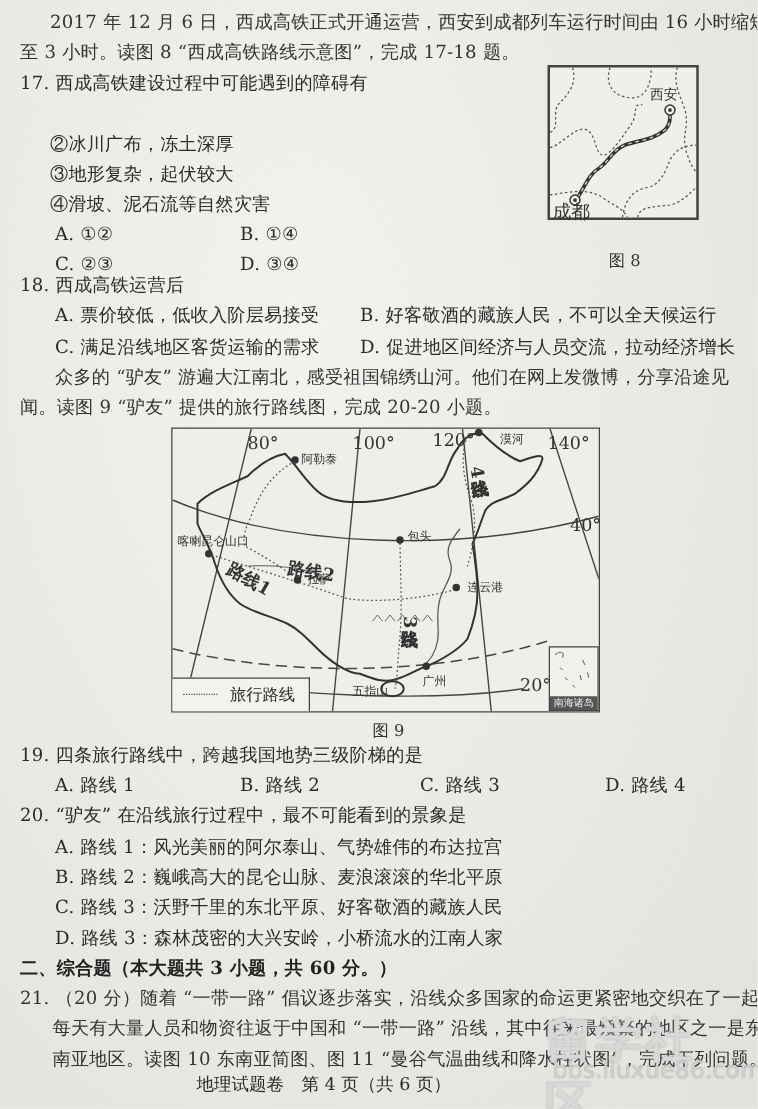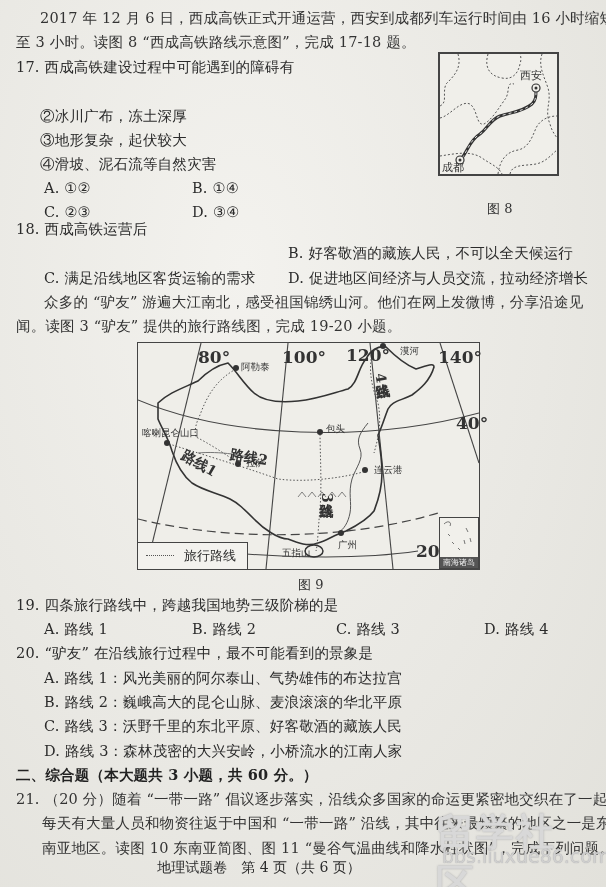--- a/index.html
+++ b/index.html
@@ -12,21 +12,21 @@
   .bold{font-weight:bold;color:#222;}
   .fig-caption{position:absolute;font-size:13px;color:#333;}
   .map8{position:absolute;left:438px;top:52px;width:117px;height:120px;border:2px solid #444;background:#f0efea;}
   .map9{position:absolute;left:137px;top:342px;width:341px;height:226px;border:1.5px solid #444;background:#efeee9;}
   .legend{position:absolute;left:0;bottom:0;width:109px;height:26px;border-top:1.5px solid #444;border-right:1.5px solid #444;background:#f3f2ee;font-size:13px;}
   .legend .dots{position:absolute;left:8px;top:12px;width:28px;border-top:1.5px dotted #555;}
   .legend .txt{position:absolute;left:46px;top:4px;}
   .inset{position:absolute;right:0;bottom:0;width:38px;height:50px;border:1.5px solid #444;background:#f1f0eb;}
   .inset .lbl{position:absolute;left:0;bottom:0;width:38px;height:11px;background:#555;color:#eee;font-size:8px;text-align:center;line-height:11px;}
   .place{position:absolute;font-size:9.5px;color:#333;white-space:nowrap;}
-  .deg{position:absolute;font-size:17px;color:#333;font-weight:bold;}
+  .deg{position:absolute;font-size:14px;color:#333;}
   .route{position:absolute;font-size:14px;font-weight:bold;color:#333;}
   .route.v{writing-mode:vertical-rl;}
   .dot{position:absolute;width:6px;height:6px;border-radius:50%;background:#333;}
   .watermark{position:absolute;right:20px;bottom:28px;width:150px;height:52px;}
   .wm-big{position:absolute;left:0;top:0;font-size:38px;font-weight:bold;color:#d8d8d8;letter-spacing:2px;
           font-family:"DejaVu Sans","Liberation Sans",sans-serif;text-shadow:0 0 2px #aaa;}
   .wm-small{position:absolute;left:6px;top:38px;font-size:19px;color:#d0d0d0;font-family:"DejaVu Sans","Liberation Sans",sans-serif;text-shadow:0 0 1px #999;}
   .footer{position:absolute;left:0;width:518px;top:859px;text-align:center;font-size:14px;}
 </style>
 </head>
@@ -58,31 +58,32 @@
         <path d="M70 120 C72 110 84 112 96 110 C106 108 112 100 117 96"></path>
       </g>
       <path d="M22 104 C28 96 30 86 40 80 C48 74 50 66 60 62 C72 58 82 58 92 50 C96 46 96 42 96 36" fill="none" stroke="#333" stroke-width="3"></path>
       <path d="M22 104 C28 96 30 86 40 80 C48 74 50 66 60 62 C72 58 82 58 92 50 C96 46 96 42 96 36" fill="none" stroke="#ddd" stroke-width="1" stroke-dasharray="3,3"></path>
       <circle cx="96" cy="34" r="4" fill="#f0efea" stroke="#333" stroke-width="1.2"></circle>
       <circle cx="96" cy="34" r="1.5" fill="#333"></circle>
       <circle cx="20" cy="106" r="4" fill="#f0efea" stroke="#333" stroke-width="1.2"></circle>
       <circle cx="20" cy="106" r="1.5" fill="#333"></circle>
     </svg>
     <div class="place" style="left:80px;top:14px;font-size:11px;">西安</div>
-    <div class="place" style="left:2px;top:106px;font-size:11px;font-family:Liberation Serif, serif;">成都</div>
+    <div class="place" style="left:2px;top:106px;font-size:15px;font-family:Liberation Serif, serif;">成都</div>
   </div>
   <div class="fig-caption" style="left:487px;top:200px;">图 8</div>
 
   <div class="line" style="left:16px;top:219px;">18. 西成高铁运营后</div>
+  <div class="line" style="left:44px;top:243px;">A. 票价较低，低收入阶层易接受</div>
   <div class="line" style="left:288px;top:243px;">B. 好客敬酒的藏族人民，不可以全天候运行</div>
   <div class="line" style="left:44px;top:268px;">C. 满足沿线地区客货运输的需求</div>
   <div class="line" style="left:288px;top:268px;">D. 促进地区间经济与人员交流，拉动经济增长</div>
 
   <div class="line kai" style="left:44px;top:292px;">众多的 “驴友” 游遍大江南北，感受祖国锦绣山河。他们在网上发微博，分享沿途见</div>
-  <div class="line kai" style="left:16px;top:316px;">闻。读图 3 “驴友” 提供的旅行路线图，完成 19-20 小题。</div>
+  <div class="line kai" style="left:16px;top:316px;">闻。读图 9 “驴友” 提供的旅行路线图，完成 20-20 小题。</div>
 
   <div class="map9">
     <svg width="341" height="226" viewBox="0 0 341 226">
 
       <g stroke="#444" stroke-width="1.1" fill="none">
         <line x1="63" y1="0" x2="8" y2="226"></line>
         <line x1="150" y1="0" x2="128" y2="226"></line>
         <line x1="232" y1="0" x2="255" y2="226"></line>
         <line x1="302" y1="0" x2="341" y2="120"></line>
         <path d="M0 57 C90 95 230 100 341 70"></path>

